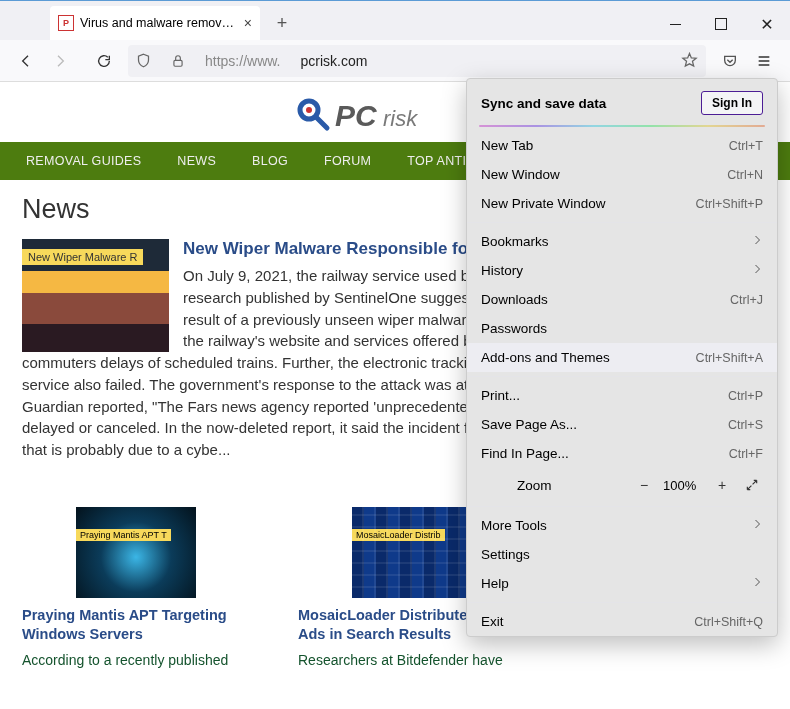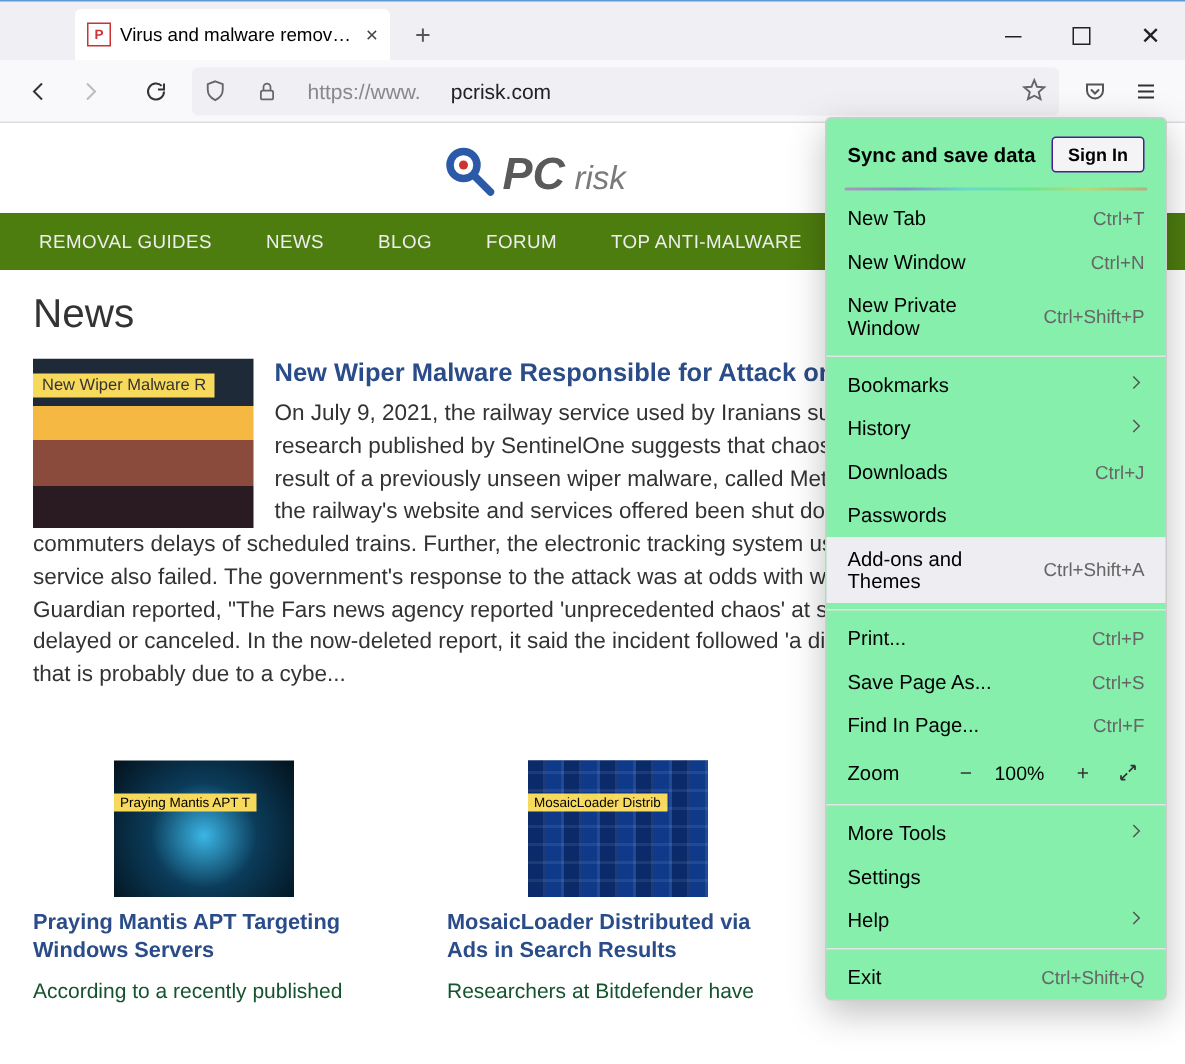--- a/index.html
+++ b/index.html
@@ -36,32 +36,32 @@
 .row2 { display:flex; gap:48px; margin-top:46px; }
 .card { width:228px; }
 .card .th { width:120px; height:91px; margin:0 auto 8px; position:relative; }
 .card .th .cap { position:absolute; top:22px; left:0; background:#f7d95b; font-size:9px; padding:1px 4px; }
 .th-a{background:radial-gradient(circle at 50% 55%, #3bb6e6 0%, #0b3c5a 45%, #03121c 100%);}
 .th-b{background:repeating-linear-gradient(90deg,#0a2a6a 0 12px,#0f3a8a 12px 24px),linear-gradient(#0a2a6a,#0a2a6a); background-blend-mode:normal;}
 .th-b::after{content:"";position:absolute;inset:0;background:repeating-linear-gradient(0deg,transparent 0 10px,rgba(255,255,255,0.08) 10px 12px),repeating-linear-gradient(90deg,transparent 0 10px,rgba(255,255,255,0.08) 10px 12px);}
 .card h3 { font-size:14.5px; color:#2a4c88; line-height:1.35; font-weight:bold; margin-bottom:6px; }
 .card p { font-size:14px; color:#14532d; line-height:1.4; }
 
-.menu { position:absolute; top:78px; right:12px; width:228px; background:#86efac; border:1px solid #ccc; border-radius:4px; box-shadow:0 8px 24px rgba(0,0,0,.25); z-index:50; font-size:13.5px; }
+.menu { position:absolute; top:78px; right:12px; width:312px; background:#e5e5e5; border:1px solid #ccc; border-radius:4px; box-shadow:0 8px 24px rgba(0,0,0,.25); z-index:50; font-size:13.5px; }
 .menu .mhead { display:flex; align-items:center; justify-content:space-between; padding:12px 14px 10px; }
 .menu .mhead .t{font-weight:600; font-size:13.5px;}
 .menu .signin { font-size:12px; border:1px solid #4c1d95; background:#f4f4f6; padding:4px 10px; border-radius:3px; font-weight:600; }
 .menu .grad { height:2px; background:linear-gradient(90deg,#c94fc9,#7a4fe0,#4fc9e0,#4fe07a,#e0c94f,#e07a4f); margin:0 12px 4px; border-radius:1px; opacity:.55;}
 .menu .item { display:flex; align-items:center; padding:7px 14px; gap:8px; cursor:pointer; }
 .menu .item:hover, .menu .item.hl { background:#ededf2; }
 .menu .item .lbl{flex:1;}
 .menu .item .sc{color:#666; font-size:12.5px;}
 .menu .item .chev{color:#555;}
 .menu hr{border:none;border-top:1px solid #e4e4e8;margin:4px 0;}
-.menu .zoomrow{display:flex;align-items:center;gap:8px;padding:6px 14px;}
+.menu .zoomrow{display:flex;align-items:center;gap:8px;padding:6px 14px;margin-left:36px;}
 .menu .zoomrow .zl{flex:1;}
 .menu .zbtn{width:22px;height:22px;display:flex;align-items:center;justify-content:center;font-size:14px;color:#333;}
 .menu .zv{font-size:13px;min-width:40px;text-align:left;}
 .menu .fs svg{width:14px;height:14px;}
 .chev svg{width:12px;height:12px;}
 </style>
 </head>
 <body>
 
 <div class="titlebar">

